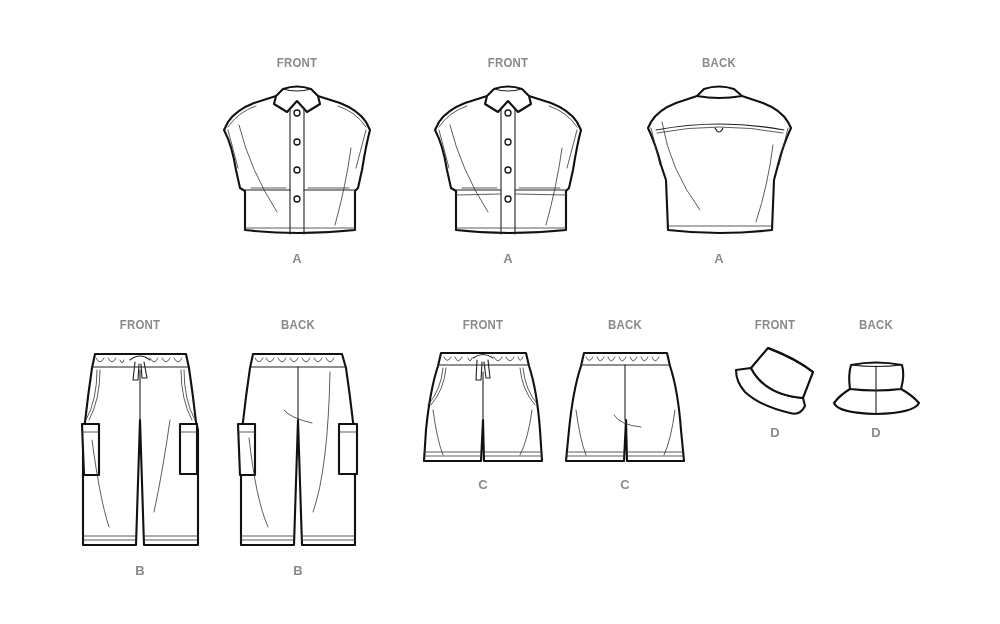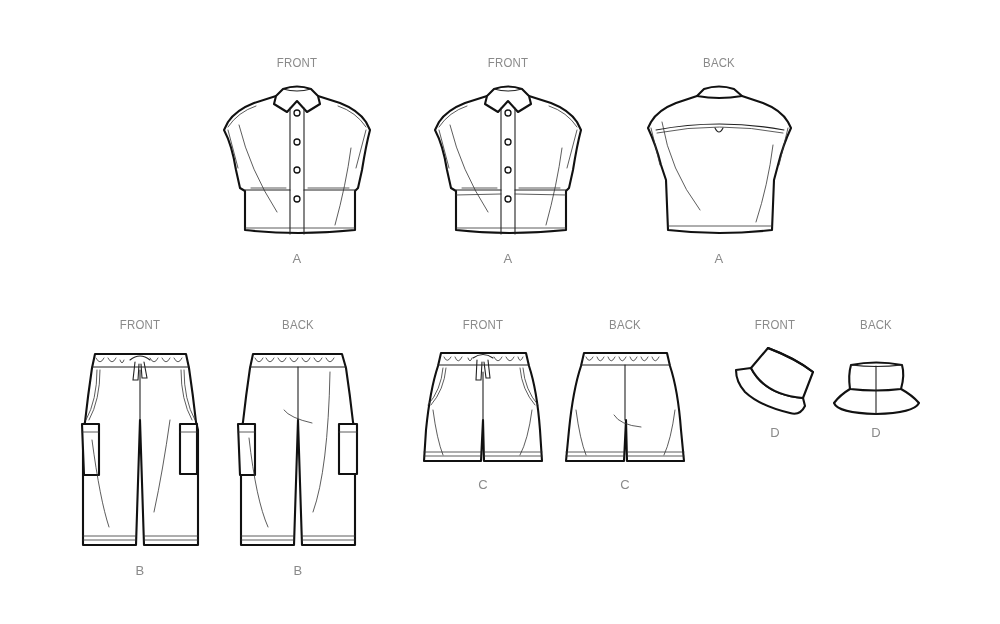--- a/index.html
+++ b/index.html
@@ -1,17 +1,17 @@
 <!DOCTYPE html>
 <html><head>
 <meta charset="utf-8">
 <style>
   html, body { margin: 0; padding: 0; background: #ffffff; }
   body { width: 1000px; height: 624px; position: relative; overflow: hidden; font-family: "Liberation Sans", "DejaVu Sans", sans-serif; }
-  .canvas { position: absolute; left: 0; top: 0; width: 1000px; height: 624px; }
+  .canvas { position: absolute; left: 0; top: 0; width: 1000px; height: 624px; font-weight: bold; }
   .lbl { position: absolute; font-family: "Liberation Sans", "DejaVu Sans", sans-serif; font-size: 13px; color: #8a8a8a; letter-spacing: 0.2px; transform: translateX(-50%); white-space: nowrap; transform-origin: center; }
   .lbl.narrow { transform: translateX(-50%) scaleX(0.88); }
   svg { position: absolute; left: 0; top: 0; }
   .o { fill: #ffffff; stroke: #111111; stroke-width: 2.1; stroke-linejoin: round; stroke-linecap: round; }
   .s { fill: none; stroke: #222222; stroke-width: 1.1; stroke-linecap: round; }
   .t { fill: none; stroke: #333333; stroke-width: 0.8; stroke-linecap: round; }
   .b { fill: #ffffff; stroke: #111111; stroke-width: 1.3; }
 </style>
 </head>
 <body>

